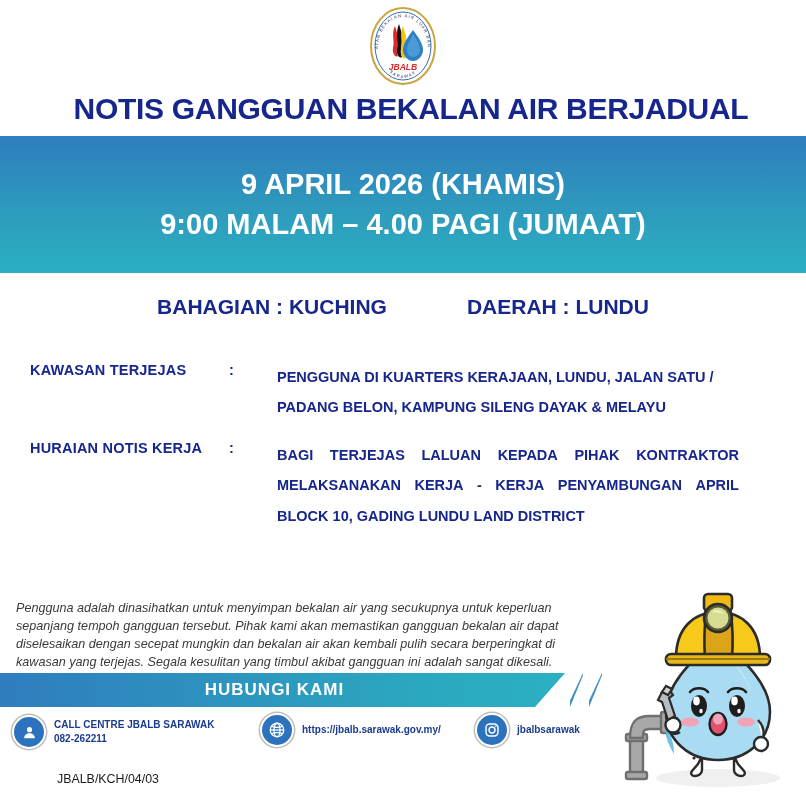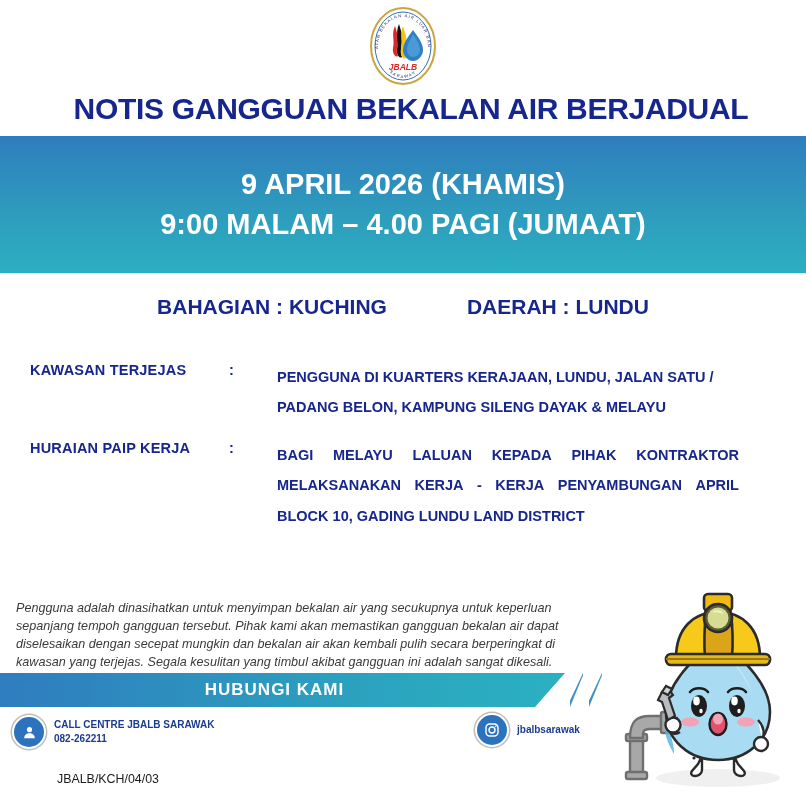--- a/index.html
+++ b/index.html
@@ -147,26 +147,26 @@
   <div class="detail" id="row-kawasan">
     <div class="lbl">KAWASAN TERJEJAS</div>
     <div class="colon">:</div>
     <div class="val">
       <div>PENGGUNA DI KUARTERS KERAJAAN, LUNDU, JALAN SATU /</div>
       <div>PADANG BELON, KAMPUNG SILENG DAYAK &amp; MELAYU</div>
     </div>
   </div>
 
   <div class="detail" id="row-huraian">
-    <div class="lbl">HURAIAN PAIP KERJA</div>
+    <div class="lbl">HURAIAN NOTIS KERJA</div>
     <div class="colon">:</div>
     <div class="val">
       <div class="jline" style="display:flex;justify-content:space-between;">
           <span>BAGI</span>
-          <span>MELAYU</span>
+          <span>TERJEJAS</span>
           <span>LALUAN</span>
           <span>KEPADA</span>
           <span>PIHAK</span>
           <span>KONTRAKTOR</span>
         </div>
       <div class="jline" style="display:flex;justify-content:space-between;">
           <span>MELAKSANAKAN</span>
           <span>KERJA</span>
           <span>-</span>
           <span>KERJA</span>
@@ -195,20 +195,32 @@
           <circle cx="12" cy="8" r="3.6"></circle>
           <path d="M4.5 20 C4.5 15.2 8 13 12 13 C16 13 19.5 15.2 19.5 20 Z"></path>
         </svg>
       </div>
       <div class="ctext">
         <div>CALL CENTRE JBALB SARAWAK</div>
         <div>082-262211</div>
       </div>
     </div>
 
+    <div class="citem" id="c-web">
+      <div class="cicon">
+        <svg width="18" height="18" viewBox="0 0 24 24" fill="none" stroke="#ffffff" stroke-width="1.7">
+          <circle cx="12" cy="12" r="9"></circle>
+          <ellipse cx="12" cy="12" rx="4" ry="9"></ellipse>
+          <line x1="3" y1="12" x2="21" y2="12"></line>
+          <path d="M5 7 C8 9 16 9 19 7"></path>
+          <path d="M5 17 C8 15 16 15 19 17"></path>
+        </svg>
+      </div>
+      <div class="ctext">https://jbalb.sarawak.gov.my/</div>
+    </div>
 
 
     <div class="citem" id="c-ig">
       <div class="cicon">
         <svg width="18" height="18" viewBox="0 0 24 24" fill="none" stroke="#ffffff" stroke-width="1.9">
           <rect x="4" y="4" width="16" height="16" rx="5"></rect>
           <circle cx="12" cy="12" r="4"></circle>
           <circle cx="17" cy="7" r="1.1" fill="#ffffff" stroke="none"></circle>
         </svg>
       </div>

